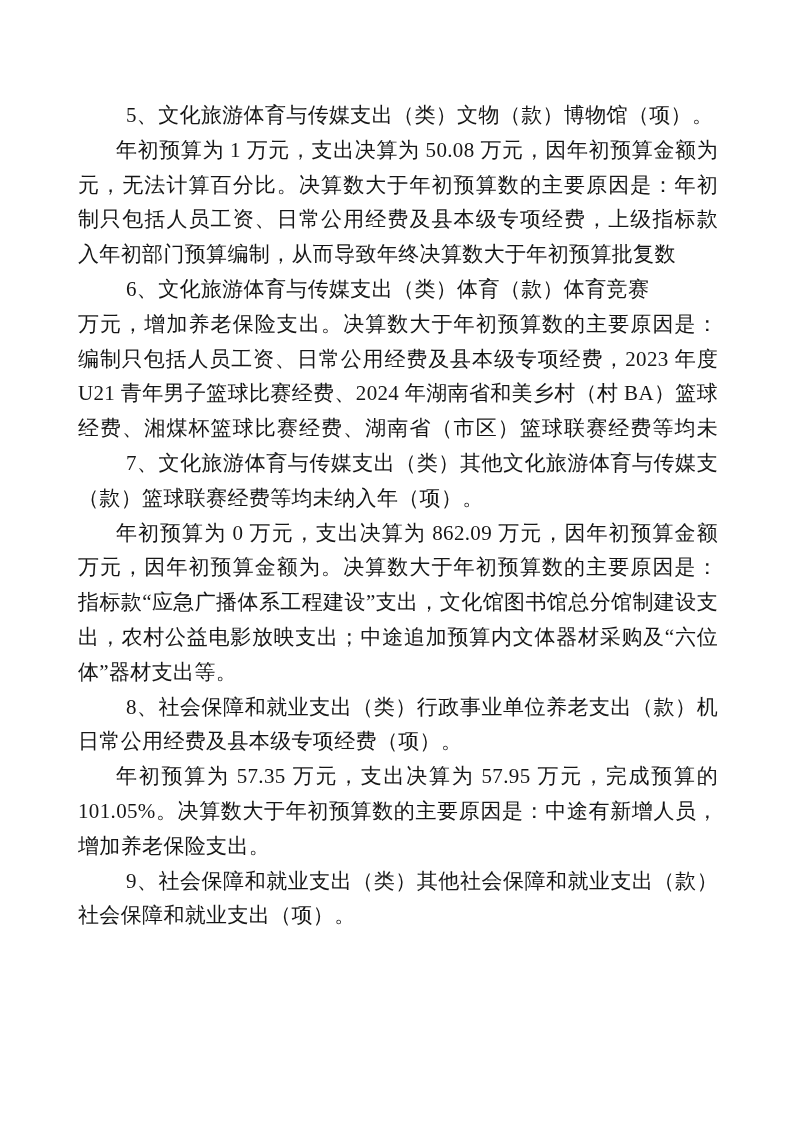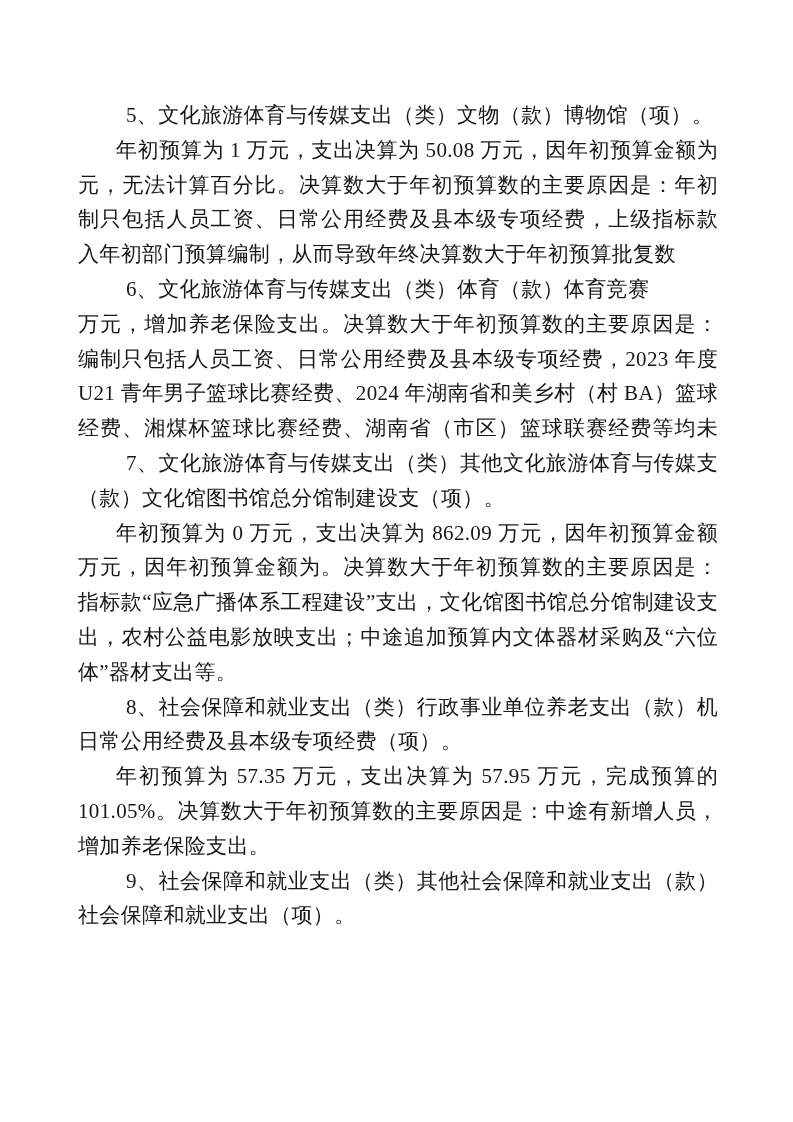--- a/index.html
+++ b/index.html
@@ -57,21 +57,21 @@
         <div class="line first">6、文化旅游体育与传媒支出（类）体育（款）体育竞赛（项）。</div>
       </div>
       <div class="para item-body">
         <div class="line fill">万元，增加养老保险支出。决算数大于年初预算数的主要原因是：年初预算</div>
         <div class="line fill">编制只包括人员工资、日常公用经费及县本级专项经费，2023 年度全国</div>
         <div class="line fill">U21 青年男子篮球比赛经费、2024 年湖南省和美乡村（村 BA）篮球比赛</div>
         <div class="line fill">经费、湘煤杯篮球比赛经费、湖南省（市区）篮球联赛经费等均未纳入年</div>
       </div>
       <div class="para item-heading">
         <div class="line fill first">7、文化旅游体育与传媒支出（类）其他文化旅游体育与传媒支出</div>
-        <div class="line">（款）文化馆图书馆总分馆制建设支（项）。</div>
+        <div class="line">（款）篮球联赛经费等均未纳入年（项）。</div>
       </div>
       <div class="para item-body">
         <div class="line fill first">年初预算为 0 万元，支出决算为 862.09 万元，因年初预算金额为 0</div>
         <div class="line fill">万元，因年初预算金额为。决算数大于年初预算数的主要原因是：增加上级</div>
         <div class="line fill">指标款“应急广播体系工程建设”支出，文化馆图书馆总分馆制建设支</div>
         <div class="line fill">出，农村公益电影放映支出；中途追加预算内文体器材采购及“六位一</div>
         <div class="line">体”器材支出等。</div>
       </div>
       <div class="para item-heading">
         <div class="line fill first">8、社会保障和就业支出（类）行政事业单位养老支出（款）机关事</div>

